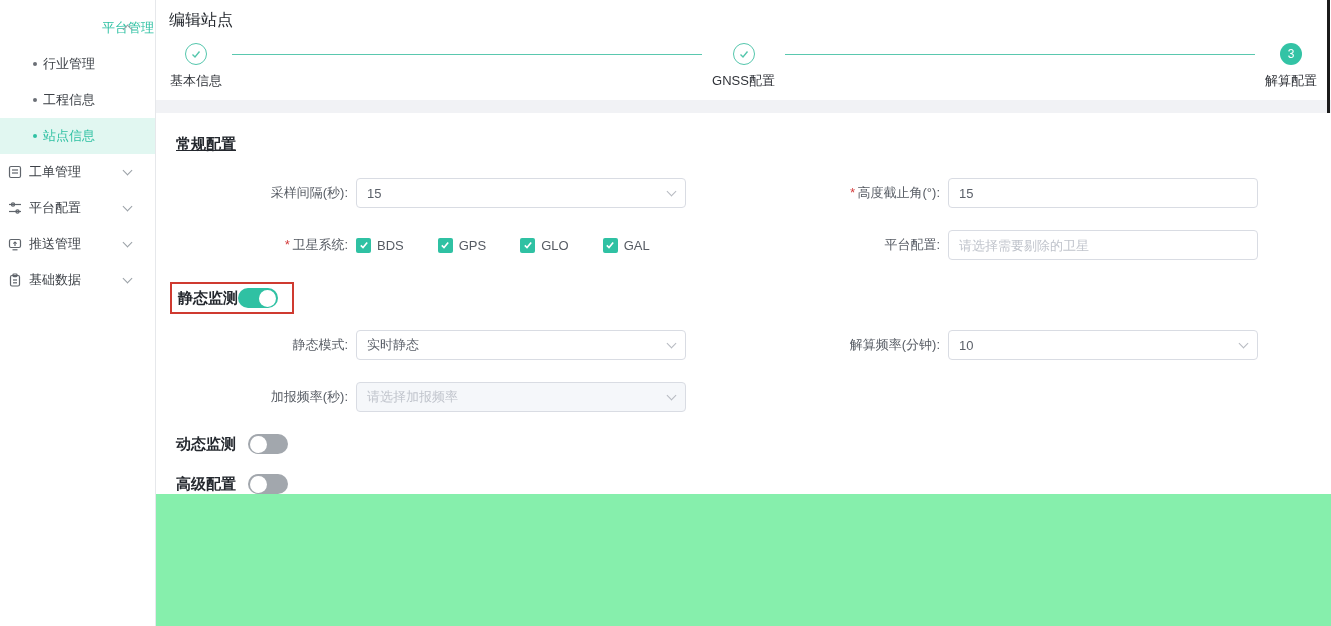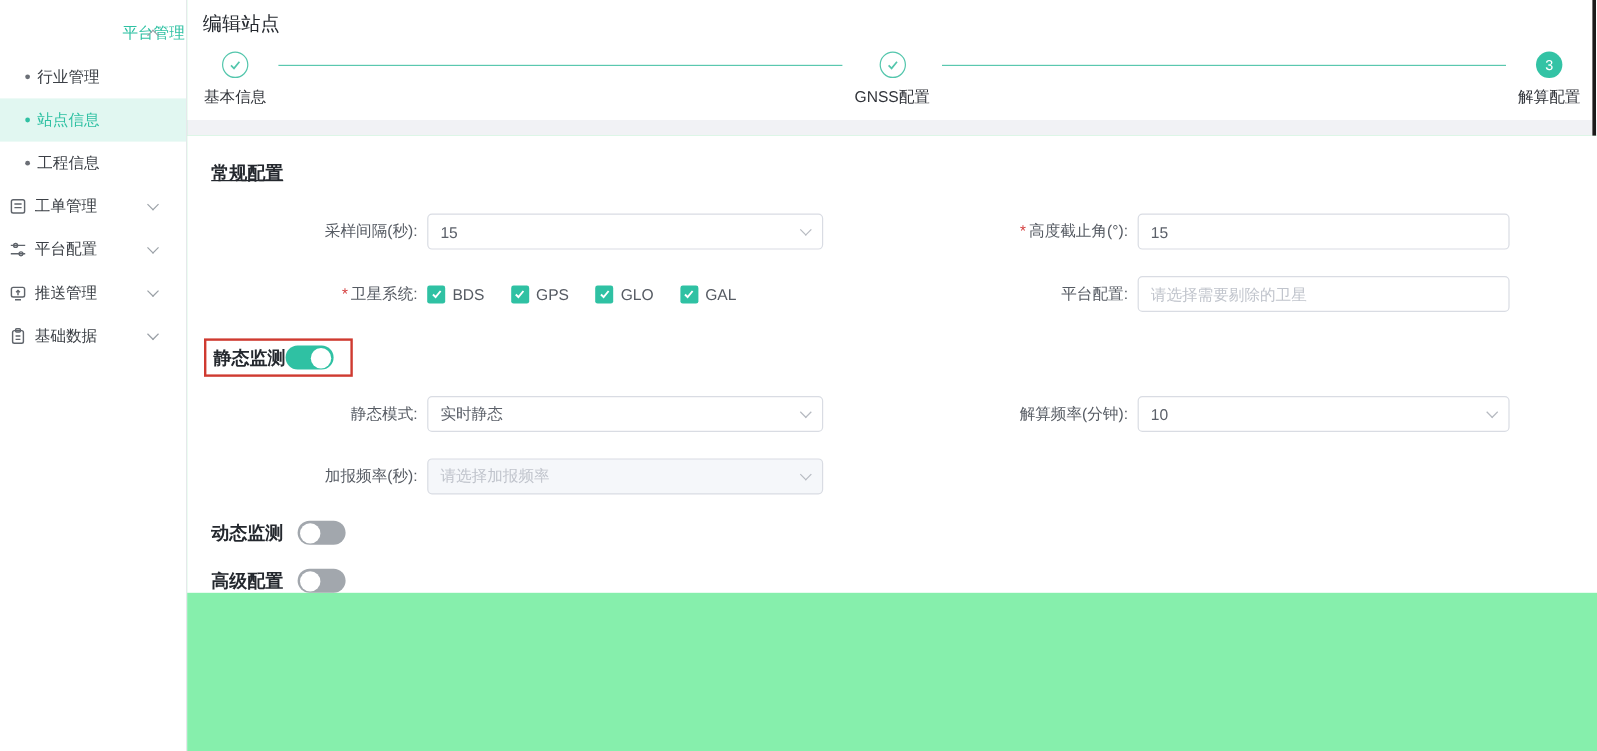--- a/index.html
+++ b/index.html
@@ -6,21 +6,21 @@
   html,body { width:1331px; height:626px; overflow:hidden; background:#fff;
     font-family:"Liberation Sans","DejaVu Sans",sans-serif; }
   .app { position:relative; width:1331px; height:626px; display:flex; }
 
   
   .sidebar { width:156px; height:100%; background:#fff; border-right:1px solid #e6e8eb; flex:none; padding-top:10px; }
   .menu-item { height:36px; display:flex; align-items:center; font-size:13px; color:#3c4046; cursor:pointer; position:relative; }
   .menu-group { padding-left:7px; }
   .menu-group .micon { width:16px; height:16px; margin-right:6px; color:#5f646b; display:flex; align-items:center; justify-content:center; }
   .menu-group.active, .menu-group.active .micon { color:#2fc1a3;padding-left:48px; }
-  .menu-sub { padding-left:21px; }
+  .menu-sub { padding-left:33px; }
   .menu-sub .dot { width:4px; height:4px; border-radius:50%; background:#6b6f76; margin-right:6px; }
   .menu-sub.selected { background:#e1f7f1; color:#2fc1a3; }
   .menu-sub.selected .dot { background:#2fc1a3; }
   .chev { position:absolute; right:24px; width:7px; height:7px; border-right:1px solid #9aa0a6; border-bottom:1px solid #9aa0a6; }
   .chev.down { transform:rotate(45deg); margin-top:-3px; }
   .chev.up { transform:rotate(-135deg); margin-top:3px; }
 
   
   .main { flex:1; position:relative; height:100%; background:#86efac; }
   .header-card { height:100px; background:#fff; position:relative; }
@@ -49,21 +49,21 @@
   .field.sel { cursor:pointer; }
   .field.w330 { width:330px; }
   .field.w310 { width:310px; }
   .field .val { flex:1; }
   .field .ph { flex:1; color:#c0c4cc; }
   .field.disabled { background:#f5f7fa; }
   .sel-arrow { width:7px; height:7px; border-right:1px solid #b6bac1; border-bottom:1px solid #b6bac1; transform:rotate(45deg); margin-top:-4px; flex:none; }
   input.field { display:inline-block; padding:0 10px; line-height:28px; outline:none; }
   input.field::placeholder { color:#c0c4cc; }
 
-  .checks { display:flex; align-items:flex-end; gap:22px; }
+  .checks { display:flex; align-items:flex-end; gap:34px; }
   .check-item { display:flex; align-items:center; gap:6px; cursor:pointer; }
   .checkbox { width:15px; height:15px; border-radius:2px; background:#2fc1a3; display:flex; align-items:center; justify-content:center; flex:none; }
   .check-text { font-size:13px; color:#565b63; }
 
   .toggle-row { display:flex; align-items:center; gap:12px; margin-bottom:20px; }
   .toggle-row .t-label { font-size:15px; font-weight:bold; color:#24282e; }
   .toggle { width:40px; height:20px; border-radius:10px; position:relative; cursor:pointer; flex:none; }
   .toggle.on { background:#2fc1a3; }
   .toggle.off { background:#a2a7ad; }
   .knob { position:absolute; top:1.5px; width:17px; height:17px; border-radius:50%; background:#fff; }
@@ -88,28 +88,28 @@
       </span>
       <span>平台管理</span>
       <span class="chev up"></span>
     </div>
 
     <div class="menu-item menu-sub">
       <span class="dot"></span>
       <span>行业管理</span>
     </div>
 
+    <div class="menu-item menu-sub">
+      <span class="dot"></span>
+      <span>工程信息</span>
+    </div>
+
     <div class="menu-item menu-sub selected">
       <span class="dot"></span>
       <span>站点信息</span>
-    </div>
-
-    <div class="menu-item menu-sub">
-      <span class="dot"></span>
-      <span>工程信息</span>
     </div>
 
     <div class="menu-item menu-group">
       <span class="micon">
         <svg width="14" height="14" viewBox="0 0 14 14" fill="none" stroke="currentColor" stroke-width="1.2">
           <rect x="1.5" y="1.5" width="11" height="11" rx="1.5"></rect>
             <line x1="4" y1="5" x2="10" y2="5"></line>
             <line x1="4" y1="8" x2="10" y2="8"></line>
         </svg>
       </span>

